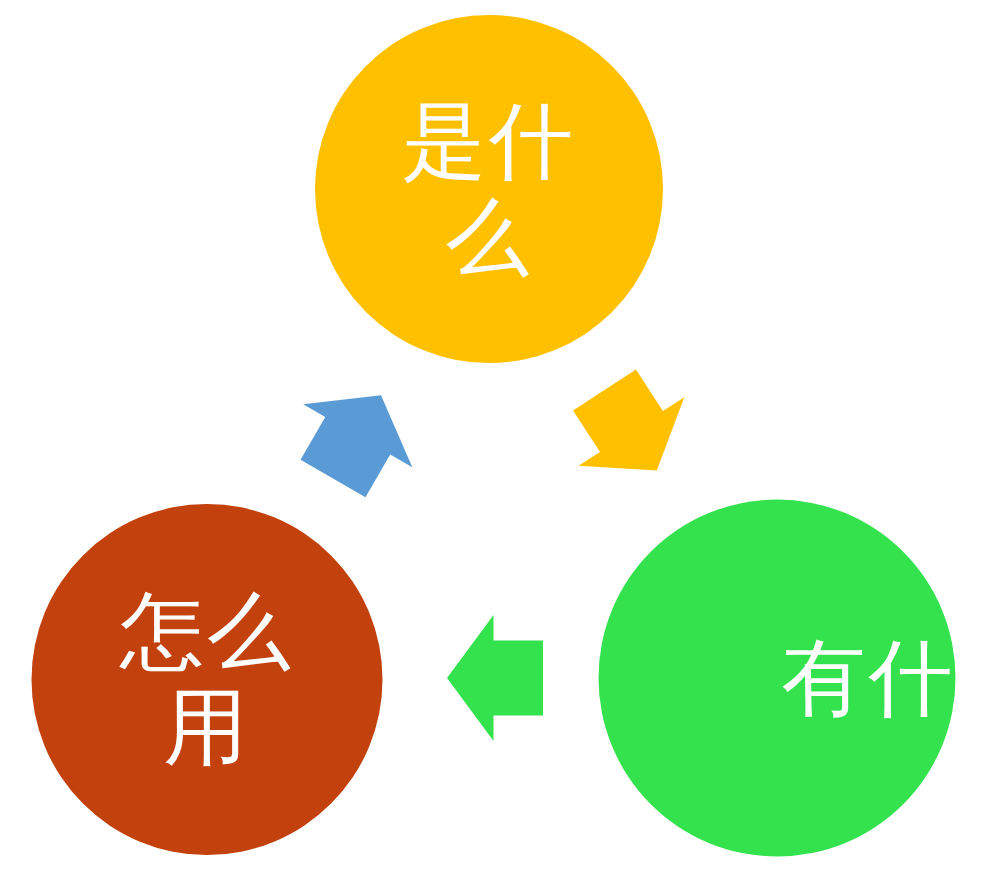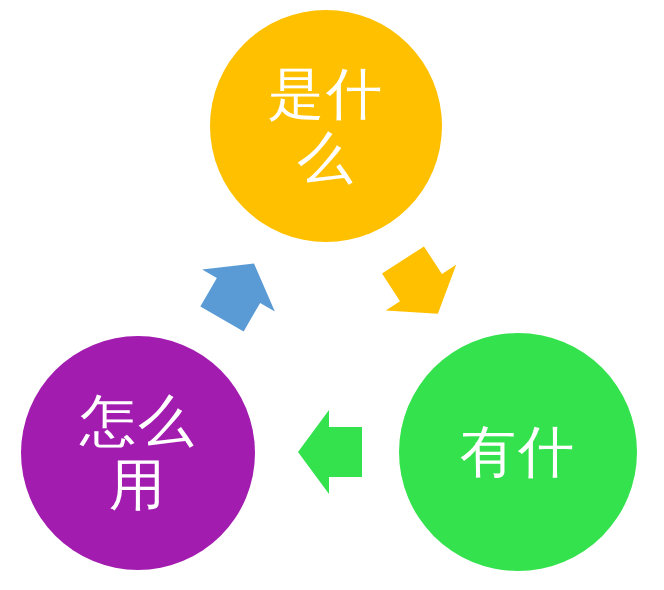--- a/index.html
+++ b/index.html
@@ -51,22 +51,22 @@
     <polygon points="0,-25 33,-25 33,-42 64,0 33,42 33,25 0,25" transform="translate(403,260) rotate(57)" fill="#FFC000"></polygon>
     <polygon points="0,-25 33,-25 33,-42 64,0 33,42 33,25 0,25" transform="translate(362,452) rotate(180)" fill="#33E24D"></polygon>
     <polygon points="0,-25 33,-25 33,-42 64,0 33,42 33,25 0,25" transform="translate(222,319) rotate(-60)" fill="#5B9BD5"></polygon>
   </svg>
 
   <div class="circle node-what" style="background-color: rgb(255, 192, 0); text-align: center;">
     <div class="line">是什</div>
     <div class="line">么</div>
   </div>
 
-  <div class="circle node-hasuse" style="background-color: rgb(51, 226, 77);">
+  <div class="circle node-hasuse" style="background-color: rgb(51, 226, 77); align-items: flex-end;">
     <div class="line">有什</div>
   </div>
 
-  <div class="circle node-howuse" style="background-color: #a21caf;">
+  <div class="circle node-howuse" style="background-color: #c2410c;">
     <div class="line">怎么</div>
     <div class="line">用</div>
   </div>
 
 </div>
 
 </body></html>

